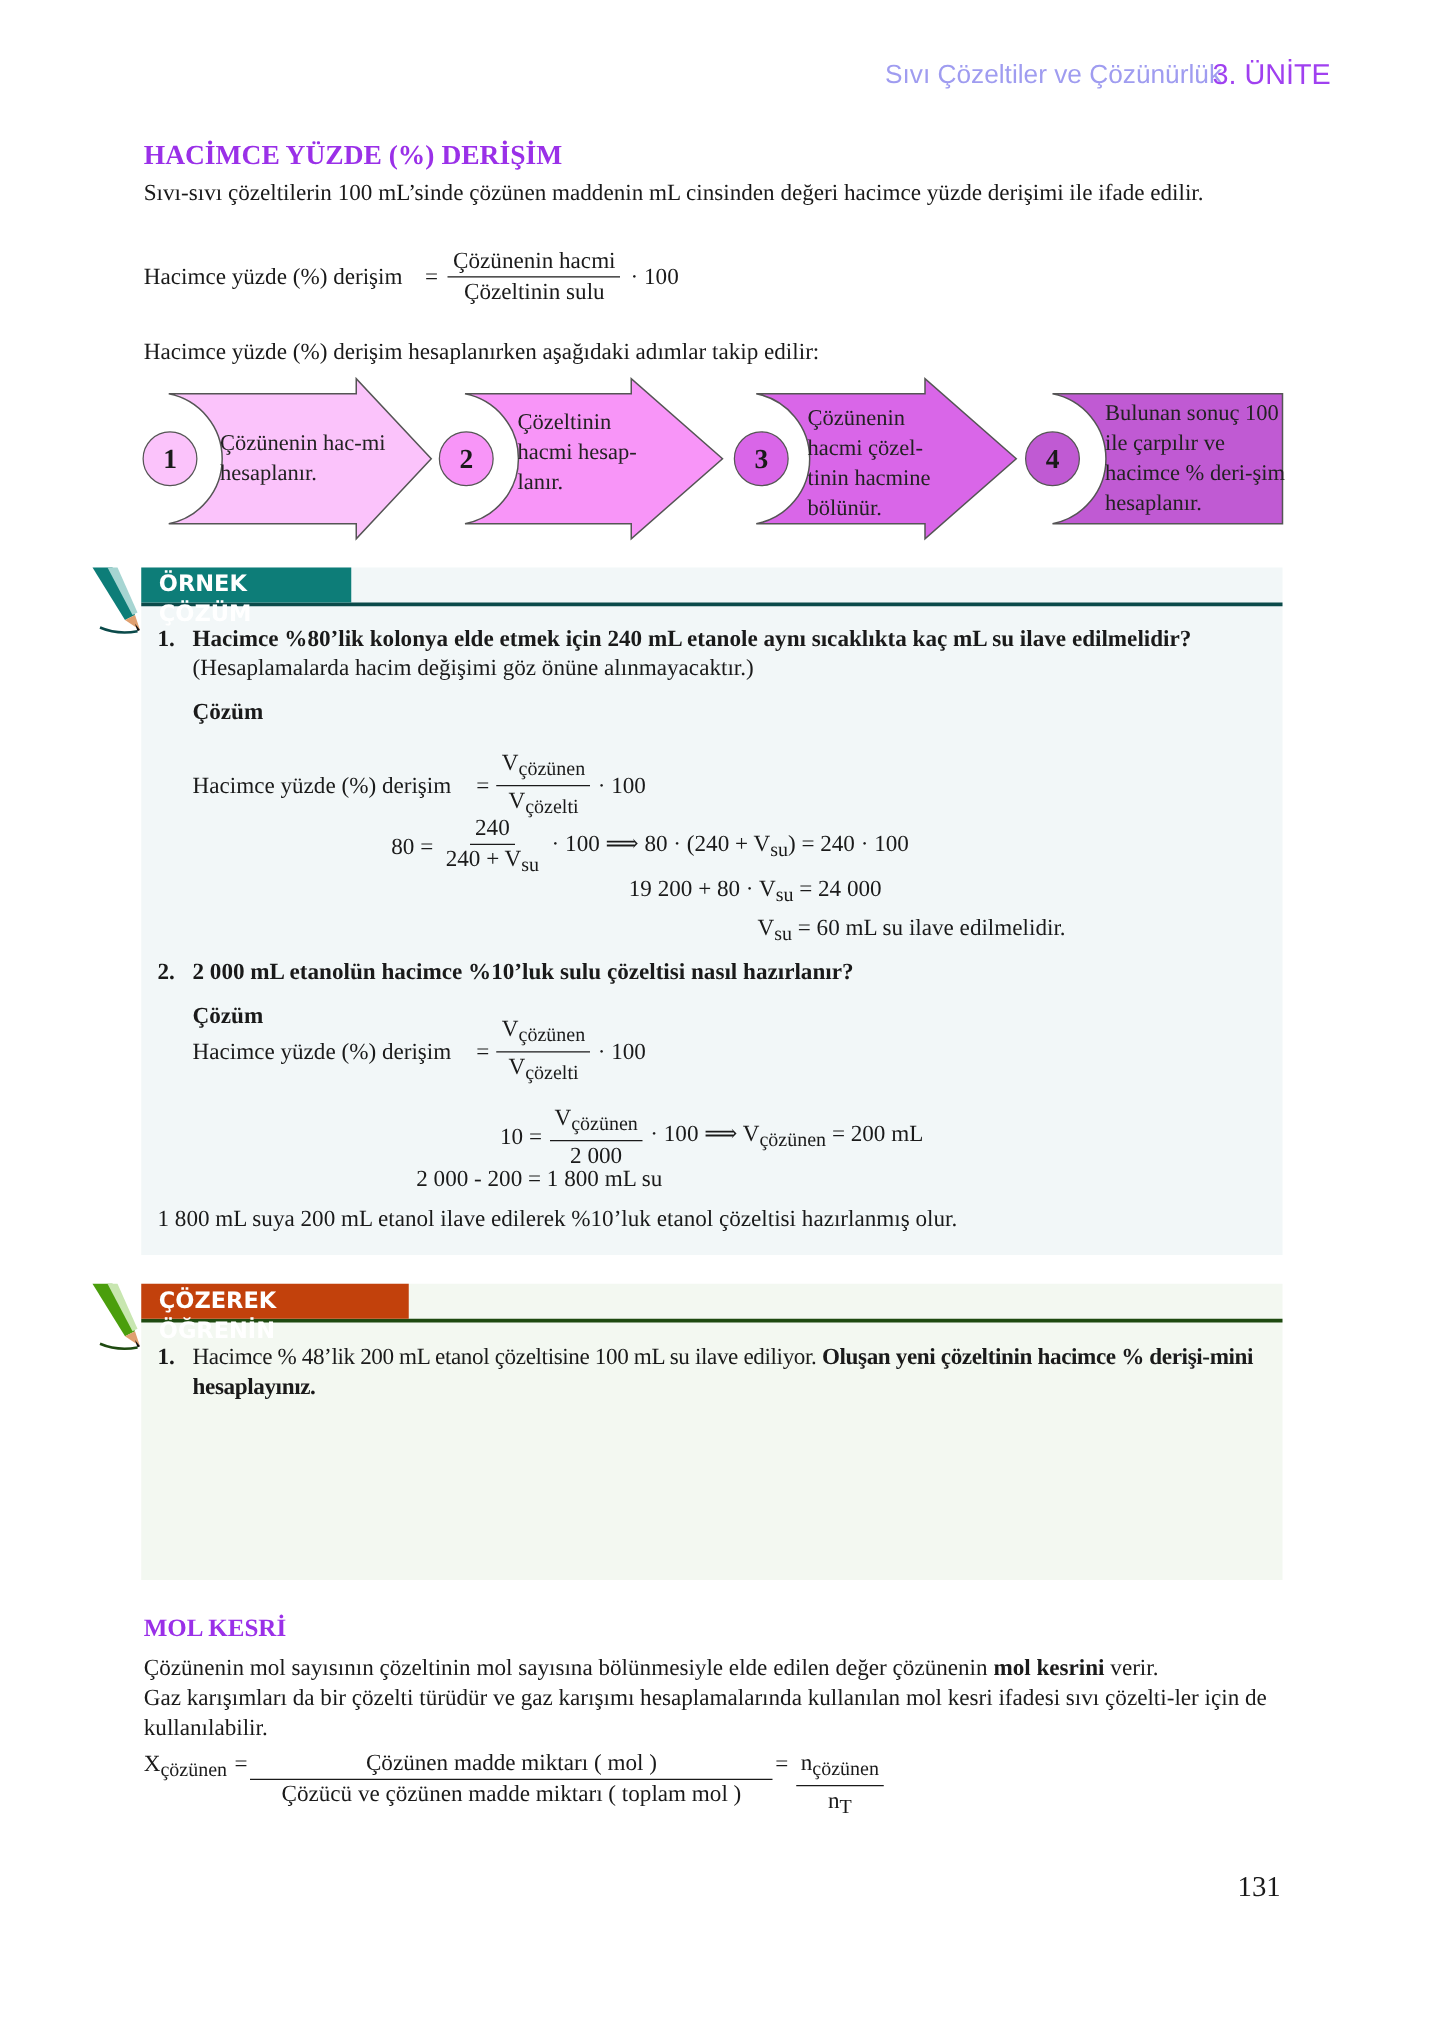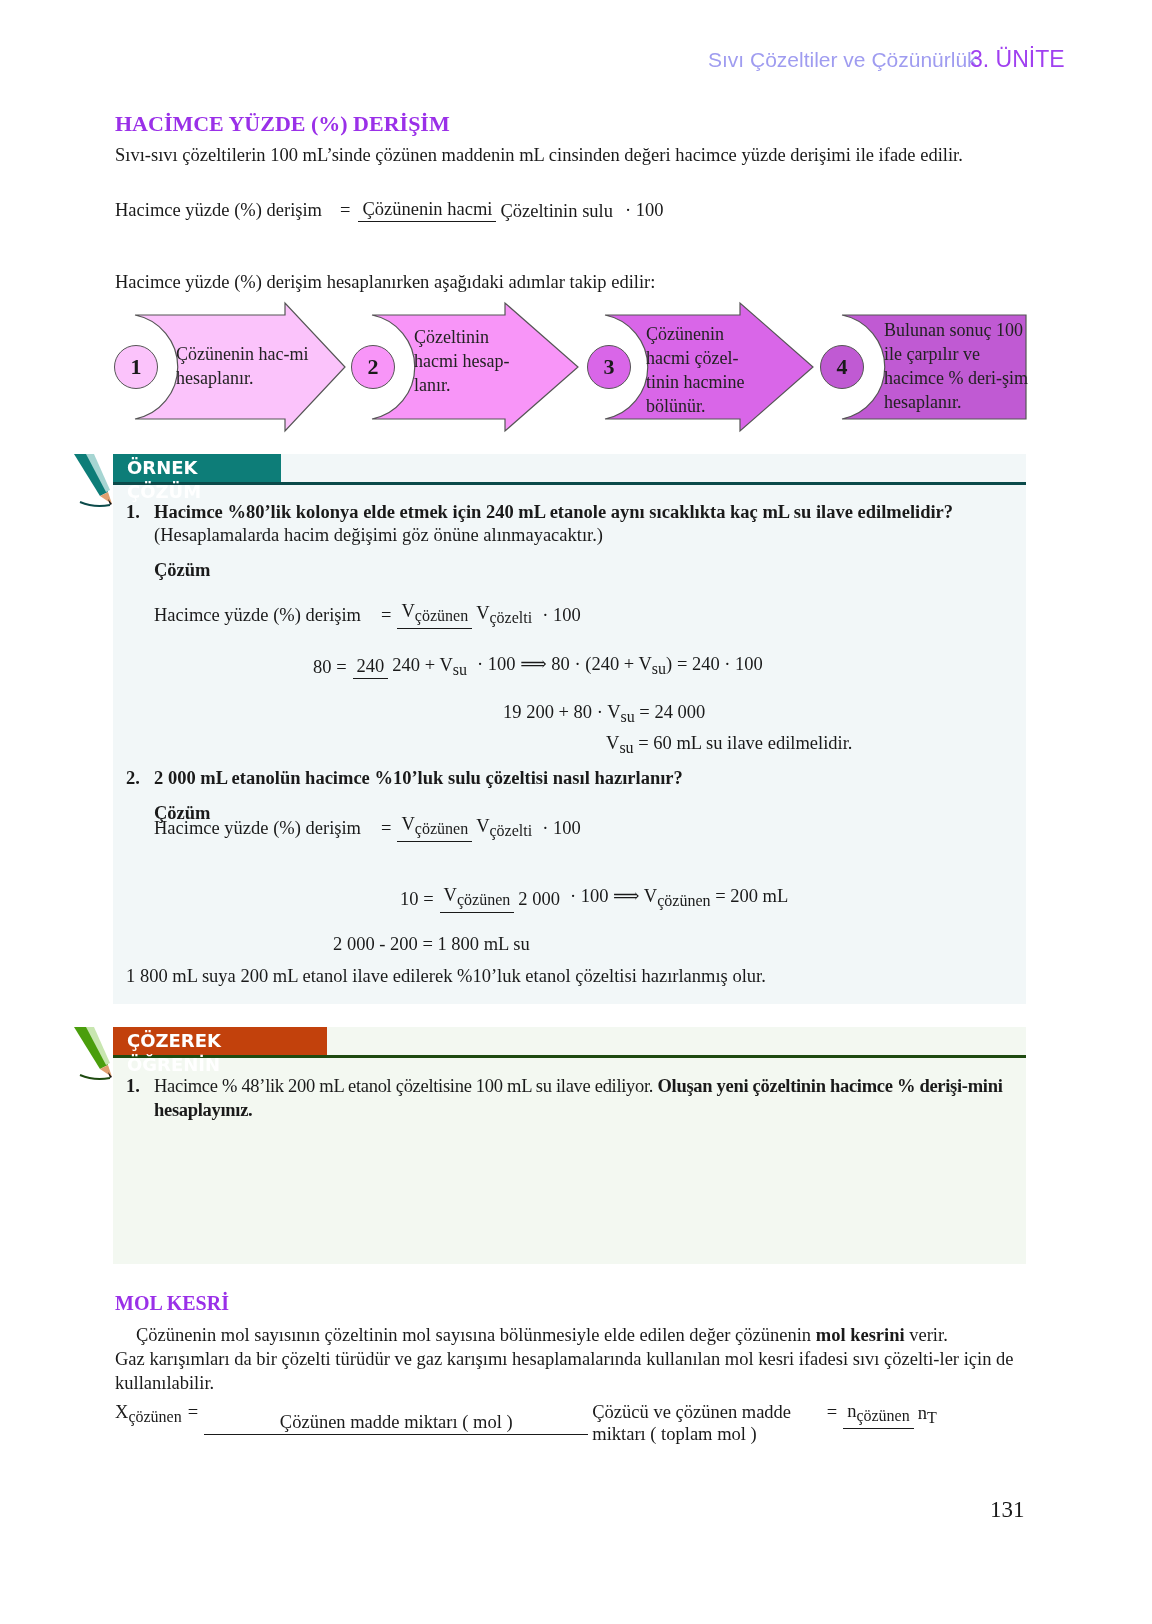--- a/index.html
+++ b/index.html
@@ -3,21 +3,21 @@
 <meta charset="utf-8">
 <style>
   html, body { margin: 0; padding: 0; background: #ffffff; }
   body { width: 1152px; height: 1624px; position: relative; overflow: hidden;
          font-family: "Liberation Serif", "DejaVu Serif", serif; color: #1a1a1a; }
   .abs { position: absolute; }
   .hdr-sub { left: 660px; top: 48px; font-size: 21px; color: #9f9cf0; font-family: "Liberation Sans", sans-serif; font-weight: 300; margin-left: 48px; }
   .hdr-unit { left: 970px; top: 46px; font-size: 23px; color: #a040f0; font-family: "Liberation Sans", sans-serif; }
   .h2 { font-weight: bold; color: #9a30e8; font-size: 22px; }
   .p { font-size: 18.5px; line-height: 24px; }
-  .frac { display: inline-flex; flex-direction: row; align-items: center; vertical-align: middle; }
+  .frac { display: inline-flex; flex-direction: column; align-items: center; vertical-align: middle; }
   .frac .num { padding: 0 4px 1px; border-bottom: 1px solid #1a1a1a; line-height: 22px; }
   .frac .den { padding: 1px 4px 0; line-height: 22px; }
   sub { font-size: 16px; vertical-align: -4px; margin-top: 44px; }
   .box { background: #f2f7f8; }
   .box-green { background: #f3f8f1; }
   .tag { color: #fff; font-family: "DejaVu Sans", sans-serif; font-weight: bold; font-size: 18px; padding: 2px 14px; }
   .step-text { font-size: 18px; line-height: 24px; color: #222; }
   .circ { width: 44px; height: 44px; border-radius: 50%; border: 1.5px solid #555; box-sizing: border-box;
           display: flex; align-items: center; justify-content: center; font-weight: bold; font-size: 22px; }
   b { font-weight: bold; }
@@ -146,21 +146,21 @@
   <polygon points="28,44 36,40 40,52" fill="#e0a070"></polygon>
   <polygon points="36,47 40,52 38,53" fill="#111"></polygon>
   <path d="M8,50 Q22,56 38,53" stroke="#1e4a10" stroke-width="2" fill="none"></path>
 </svg>
 <div class="abs p" style="left:126px;top:1074px;font-weight:bold;">1.</div>
 <div class="abs p" style="left:154px;top:1074px;width:860px;letter-spacing:-0.3px;">
   <span>Hacimce % 48’lik 200 mL etanol çözeltisine 100 mL su ilave ediliyor.</span> <b>Oluşan yeni çözeltinin hacimce % derişi-mini hesaplayınız.</b>
 </div>
 
 <div class="abs h2" style="left:115px;top:1292px;font-size:20px;">MOL KESRİ</div>
-<div class="abs p" style="left:115px;top:1323px;width:920px;margin-left:21px;">
+<div class="abs p" style="left:115px;top:1323px;width:920px;">
   <span>Çözünenin mol sayısının çözeltinin mol sayısına bölünmesiyle elde edilen değer çözünenin</span> <b>mol kesrini</b> <span>verir.</span>
 </div>
 <div class="abs p" style="left:115px;top:1347px;width:920px;">Gaz karışımları da bir çözelti türüdür ve gaz karışımı hesaplamalarında kullanılan mol kesri ifadesi sıvı çözelti-ler için de kullanılabilir.</div>
 
 <div class="abs p" style="left:115px;top:1400px;display:flex;align-items:flex-start;gap:6px;">
   <span><span>X</span><sub>çözünen</sub></span>
   <span>=</span>
   <span class="frac" style="min-width:410px;">
     <span class="num" style="width:100%;text-align:center;">Çözünen  madde  miktarı ( mol )</span>
     <span class="den">Çözücü  ve  çözünen  madde  miktarı ( toplam  mol )</span>

